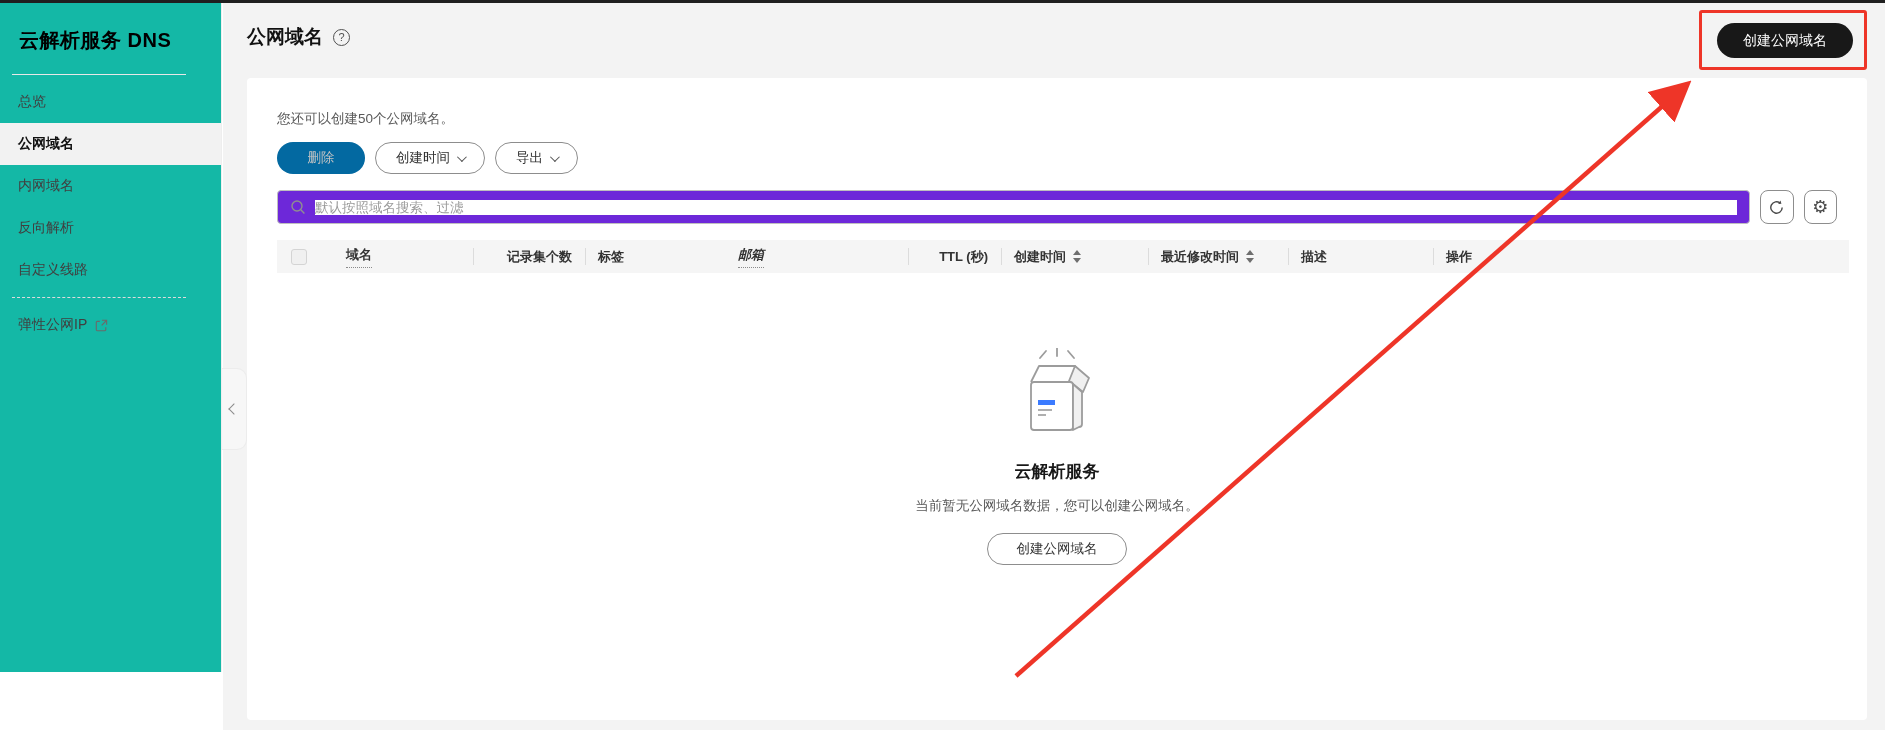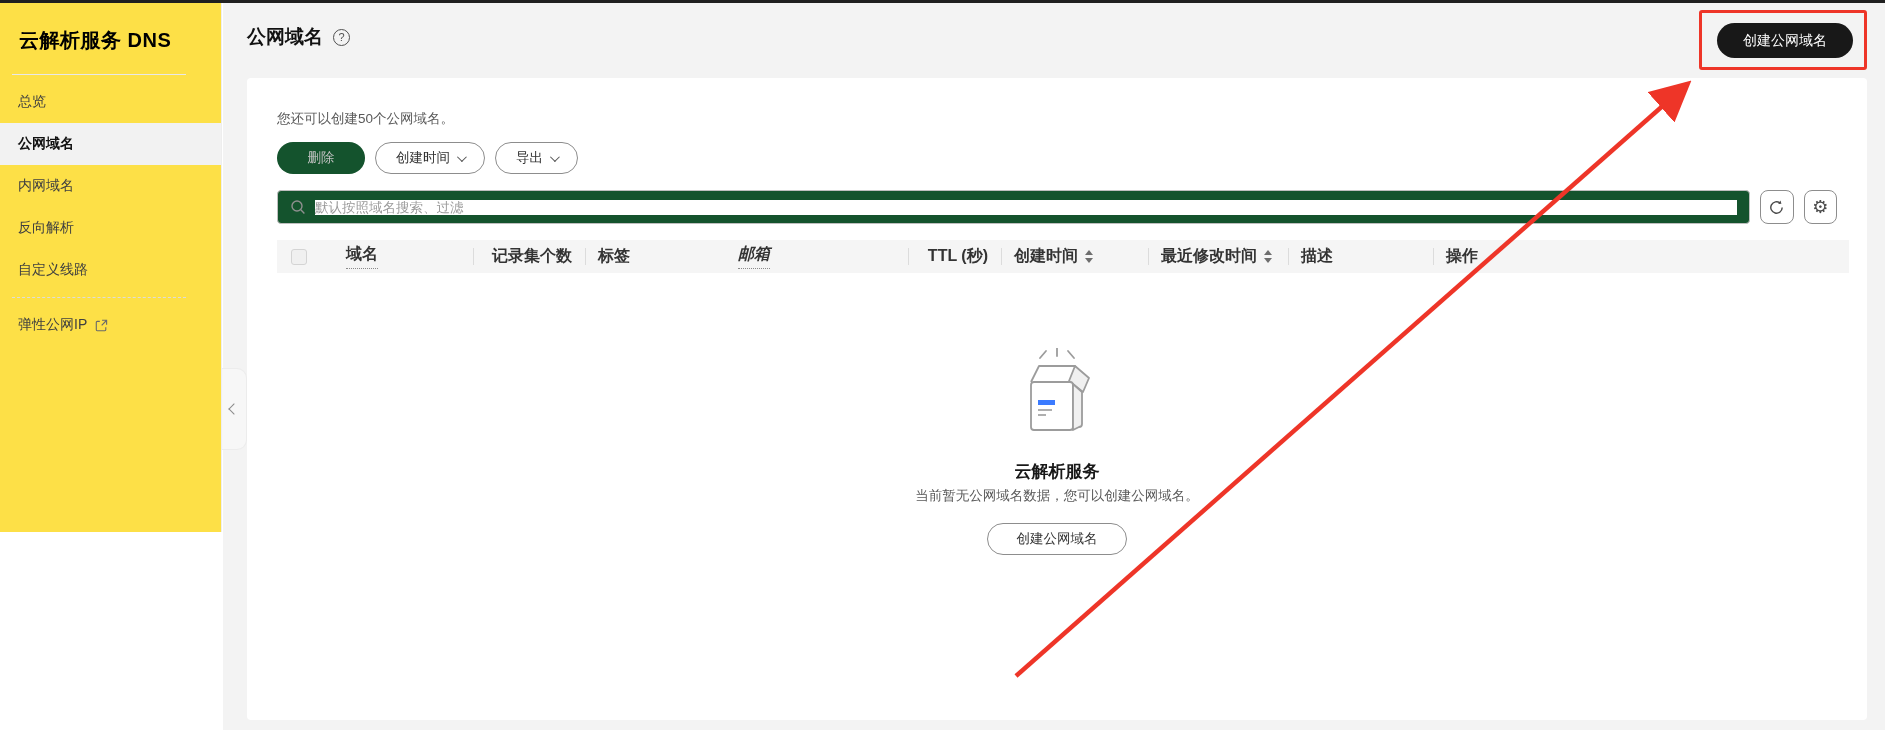--- a/index.html
+++ b/index.html
@@ -1,21 +1,21 @@
 <!DOCTYPE html>
 <html><head>
 <meta charset="utf-8">
 <style>
   * { margin:0; padding:0; box-sizing:border-box; }
   html,body { width:1885px; height:730px; overflow:hidden; background:#fff;
     font-family:"Liberation Sans","DejaVu Sans",sans-serif; color:#252525; }
   .topbar { position:absolute; left:0; top:0; width:1885px; height:3px; background:#1f1f1f; z-index:5; }
 
   
-  .sidebar { position:absolute; left:0; top:3px; width:222px; height:529px; background:#fde047; border-right:1px solid #eeeeee; z-index:2; }
+  .sidebar { position:absolute; left:0; top:3px; width:222px; height:669px; background:#14b8a6; border-right:1px solid #eeeeee; z-index:2; }
   .sidebar-title { font-size:20px; font-weight:bold; color:#000; padding:24px 0 0 19px; letter-spacing:0.5px; }
   .sidebar-divider { border-top:1px solid #e8e8e8; margin:20px 35px 6px 12px; }
   .nav-item { height:42px; display:flex; align-items:center; padding-left:18px; font-size:14px; color:#404040; cursor:pointer; }
   .nav-item.selected { background:#f2f2f2; font-weight:bold; color:#111; }
   .nav-dashed { border-top:1px dashed #dcdcdc; margin:6px 35px 6px 12px; }
   .nav-external { height:42px; display:flex; align-items:center; gap:8px; padding-left:18px; font-size:14px; color:#404040; cursor:pointer; }
   .collapse-tab { position:absolute; left:222px; top:368px; width:25px; height:82px; background:#f7f7f7;
     border:1px solid #ececec; border-left:none; border-radius:0 10px 10px 0; display:flex; align-items:center; justify-content:center; cursor:pointer; z-index:3; }
   .chev-left { width:8px; height:8px; border-left:1.6px solid #8a8a8a; border-bottom:1.6px solid #8a8a8a; transform:rotate(45deg); }
 
@@ -27,49 +27,49 @@
   .help-circle { width:17px; height:17px; border:1.4px solid #505050; border-radius:50%; font-size:11px; font-weight:normal;
     color:#505050; display:flex; align-items:center; justify-content:center; cursor:pointer; }
   .create-top-btn { position:absolute; right:32px; top:20px; height:35px; padding:0 26px; background:#181818; color:#fff;
     font-size:14px; border:none; border-radius:18px; cursor:pointer; }
 
   .card { position:absolute; left:24px; top:75px; width:1620px; height:642px; background:#fff; border-radius:4px; }
   .quota-text { padding:32px 0 0 30px; font-size:13.5px; color:#595959; }
 
   .btn-row { display:flex; align-items:center; gap:10px; margin:14px 0 0 30px; }
   .pill-btn { height:32px; border-radius:16px; font-size:13.5px; display:inline-flex; align-items:center; justify-content:center; gap:7px; }
-  .btn-disabled { width:88px; background:#14532d; color:#c4c4c4; border:none; cursor:not-allowed; }
+  .btn-disabled { width:88px; background:#0369a1; color:#c4c4c4; border:none; cursor:not-allowed; }
   .btn-outline { background:#fff; border:1px solid #8d8d8d; color:#333; padding:0 20px; cursor:pointer; }
   .chev-down { width:7px; height:7px; border-right:1.4px solid #555; border-bottom:1.4px solid #555; transform:rotate(45deg) translateY(-2px); }
 
   .filter-row { display:flex; align-items:center; margin:16px 30px 0 30px; gap:10px; }
-  .search-box { flex:0 0 1473px; height:34px; border:1px solid #bfbfbf; border-radius:4px; background:#14532d;
+  .search-box { flex:0 0 1473px; height:34px; border:1px solid #bfbfbf; border-radius:4px; background:#6d28d9;
     display:flex; align-items:center; padding:4px 12px; gap:9px; }
   .search-box input { border:none; outline:none; flex:1; font-size:13.5px; color:#333; font-family:inherit; }
   .search-box input::placeholder { color:#9b9b9b; }
   .icon-btn { width:38px; height:34px; border:1px solid #8d8d8d; border-radius:8px; background:#fff; display:flex;
     align-items:center; justify-content:center; cursor:pointer; }
   .gear-glyph { font-size:18px; color:#4b4b4b; line-height:1; }
 
   
   .thead { display:flex; align-items:stretch; height:33px; background:#f5f5f5; margin:16px 18px 0 30px; }
-  .th { display:flex; align-items:center; padding-left:13px; font-size:16px; font-weight:bold; color:#333; position:relative; }
+  .th { display:flex; align-items:center; padding-left:13px; font-size:13px; font-weight:bold; color:#333; position:relative; }
   .th.right { justify-content:flex-end; padding-right:13px; padding-left:0; }
   .th.sep::before { content:""; position:absolute; left:0; top:8px; bottom:8px; width:1px; background:#dcdcdc; }
   .th .lbl.dotted { border-bottom:1.5px dotted #8a8a8a; padding-bottom:3px; }
   .sort-icon { display:inline-flex; flex-direction:column; gap:2.5px; margin-left:7px; }
   .sort-icon i { width:0; height:0; border-left:4.5px solid transparent; border-right:4.5px solid transparent; display:block; }
   .sort-up { border-bottom:5px solid #6e6e6e; }
   .sort-down { border-top:5px solid #6e6e6e; }
   .cb { width:16px; height:16px; border:1px solid #d4d4d4; border-radius:3px; background:#f0f0f0; margin-left:1px; }
 
   
   .empty { position:absolute; left:0; top:270px; width:1620px; display:flex; flex-direction:column; align-items:center; }
   .empty-title { margin-top:14px; font-size:17px; font-weight:bold; color:#181818; }
-  .empty-sub { margin-top:4px; font-size:13.5px; color:#595959; }
+  .empty-sub { margin-top:14px; font-size:13.5px; color:#595959; }
   .empty-btn { margin-top:18px; width:140px; }
 
   
   .anno-rect { position:absolute; left:1699px; top:10px; width:168px; height:60px; border:3px solid #ee3528; border-radius:3px; z-index:9; pointer-events:none; }
   .anno-svg { position:absolute; left:0; top:0; width:1885px; height:730px; z-index:8; pointer-events:none; }
 </style>
 </head>
 <body>
 
 <div class="topbar"></div>

